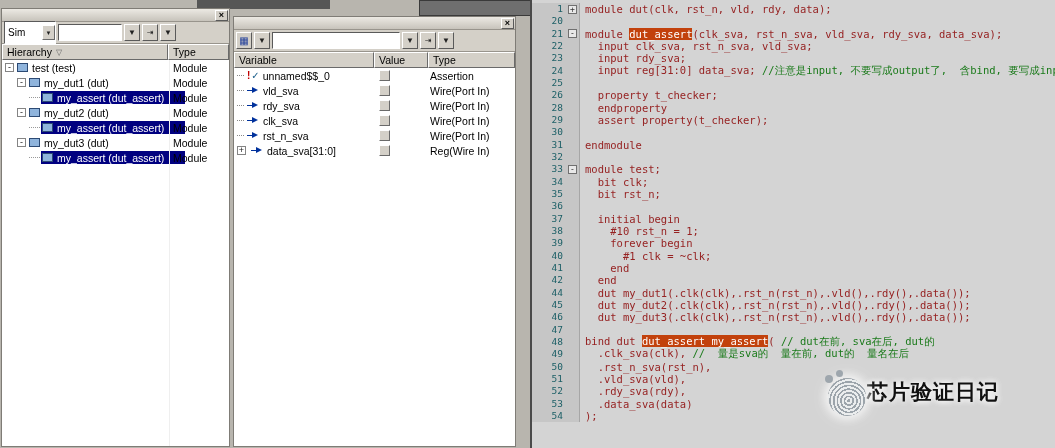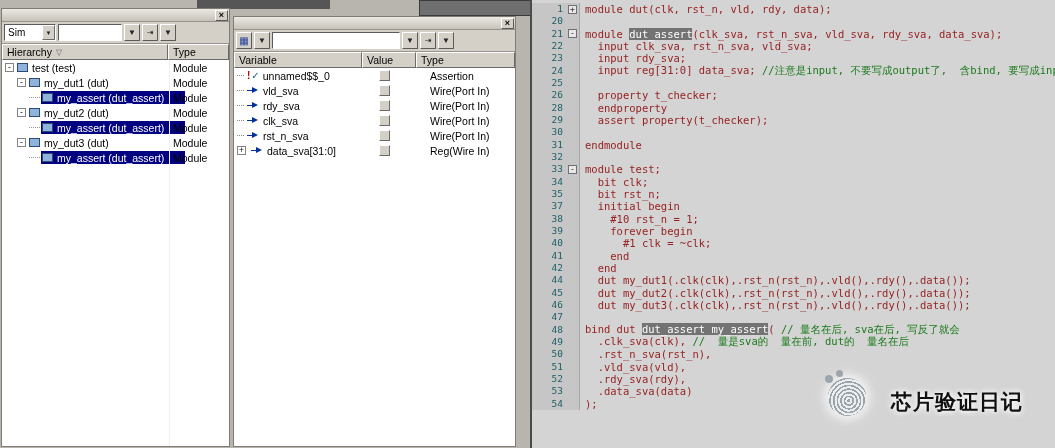--- a/index.html
+++ b/index.html
@@ -5,21 +5,21 @@
   *{box-sizing:border-box;margin:0;padding:0;}
   html,body{width:1055px;height:448px;}
   body{position:relative;background:#b8b5ae;font-family:"Liberation Sans",sans-serif;overflow:hidden;}
 
   .frag{position:absolute;}
 
   .panel{position:absolute;background:#d4d0c8;border:1px solid #7f7c76;box-shadow:0 0 0 1px #e9e6e0 inset;}
   .titlebar{height:13px;background:linear-gradient(#ece9e3,#c7c3bb);display:flex;align-items:center;justify-content:flex-end;border-bottom:1px solid #98948c;padding-right:1px;}
   .xbtn{width:13px;height:11px;background:#d4d0c8;border:1px solid;border-color:#fff #5a5a5a #5a5a5a #fff;font-size:9px;line-height:8px;text-align:center;font-weight:bold;color:#000;cursor:default;}
   .toolbar{height:22px;display:flex;align-items:center;gap:2px;padding:2px 2px;border-bottom:1px solid #98948c;background:#d4d0c8;}
-  .combo{height:17px;background:#fff;border:1px solid;border-color:#5a5a5a #fff #fff #5a5a5a;display:flex;align-items:center;font-size:10px;padding-left:3px;}
+  .combo{height:23px;background:#fff;border:1px solid;border-color:#5a5a5a #fff #fff #5a5a5a;display:flex;align-items:center;font-size:10px;padding-left:3px;}
   .combo .arrow{margin-left:auto;width:13px;height:15px;background:#d4d0c8;border:1px solid;border-color:#fff #6a6a6a #6a6a6a #fff;text-align:center;font-size:6px;line-height:14px;color:#222;}
   .filterbox{height:17px;border:1px solid;border-color:#5a5a5a #fff #fff #5a5a5a;font-size:10px;padding:0 2px;background:#fff;font-family:inherit;}
   .tbtn{width:16px;height:17px;background:#d4d0c8;border:1px solid;border-color:#fff #5a5a5a #5a5a5a #fff;font-size:8px;text-align:center;line-height:15px;color:#222;flex:none;}
   .tbtn.blue{color:#23409a;font-size:10px;}
 
   .colhdr{display:flex;height:16px;background:#d4d0c8;font-size:10.5px;}
   .hcell{border:1px solid;border-color:#fff #6a6a6a #6a6a6a #fff;padding:1px 4px;display:flex;align-items:center;gap:4px;overflow:hidden;}
   .funnel{color:#6a6a6a;font-size:8px;}
   .listarea{background:#fff;height:calc(100% - 51px);position:relative;overflow:hidden;}
   .tree::after{content:"";position:absolute;top:0;bottom:0;left:167px;border-left:1px solid #efefef;}
@@ -49,23 +49,23 @@
   .codepanel{position:absolute;left:530px;top:0;width:525px;height:448px;background:#d4d4d4;border-left:2px solid #4a4a4a;font-family:"DejaVu Sans Mono",monospace;padding-top:3px;overflow:hidden;}
   .cline{display:flex;height:12.33px;align-items:center;white-space:pre;}
   .lnum{flex:none;width:34px;text-align:right;padding-right:3px;font-size:9.5px;color:#1c5f66;background:#c6c6c6;height:100%;line-height:12.33px;}
   .foldcol{flex:none;width:14px;height:100%;background:#c6c6c6;border-right:1px solid #a6a6a6;display:flex;align-items:center;justify-content:center;}
   .fbox{width:9px;height:9px;border:1px solid #707070;background:#e8e8e8;font-size:8px;line-height:7px;text-align:center;color:#333;}
   .ctext{font-size:10.5px;color:#96222
   2;padding-left:5px;white-space:pre;}
   .ctext{color:#962222;}
   .seg-k{color:#962222;}
   .seg-c{color:#1a7a1a;}
-  .seg-h{background:#737373;color:#fff;}
-
-  .wm{position:absolute;left:828px;top:378px;display:flex;align-items:flex-end;gap:25px;z-index:6;}
+  .seg-h{background:#c2410c;color:#fff;}
+
+  .wm{position:absolute;left:828px;top:378px;display:flex;align-items:flex-start;gap:1px;z-index:6;}
   .wm-logo{width:38px;height:38px;border-radius:50%;background:repeating-radial-gradient(circle at 55% 60%, #98a1a8 0 1.6px, #eef0f1 1.6px 3.6px);position:relative;opacity:.92;box-shadow:0 0 10px 4px rgba(255,255,255,.8);}
   .wm-logo::before{content:"";position:absolute;left:-3px;top:-3px;width:8px;height:8px;border-radius:50%;background:#9aa3aa;}
   .wm-logo::after{content:"";position:absolute;left:8px;top:-8px;width:7px;height:7px;border-radius:50%;background:#9aa3aa;}
   .wm-text{font-size:21px;font-weight:bold;color:#101010;letter-spacing:1px;font-family:"DejaVu Sans",sans-serif;text-shadow:0 0 6px #fff,0 0 6px #fff;}
 </style>
 </head>
 <body>
 
 <div class="frag" style="left:197px;top:0;width:133px;height:9px;background:#565656;"></div>
 <div class="frag" style="left:419px;top:0;width:112px;height:16px;background:#6f6f6f;border:1px solid #3a3a3a;"></div>
@@ -167,21 +167,21 @@
   </div>
   <div class="toolbar">
     <span class="tbtn blue">▦</span>
     <span class="tbtn">▼</span>
     <input class="filterbox" style="width: 128px;" value="">
     <span class="tbtn">▼</span>
     <span class="tbtn">⇥</span>
     <span class="tbtn">▼</span>
   </div>
   <div class="colhdr">
-    <div class="hcell" style="width:128px">
+    <div class="hcell" style="width:140px">
       <span>Variable</span>
     </div>
     <div class="hcell" style="width:54px">
       <span>Value</span>
     </div>
     <div class="hcell" style="flex:1">
       <span>Type</span>
     </div>
   </div>
   <div class="listarea">
@@ -267,31 +267,32 @@
     <div class="cline"><span class="lnum">25</span><span class="foldcol"></span><span class="ctext"></span></div>
     <div class="cline"><span class="lnum">26</span><span class="foldcol"></span><span class="ctext"><span class="seg-k">  property t_checker;</span></span></div>
     <div class="cline"><span class="lnum">28</span><span class="foldcol"></span><span class="ctext"><span class="seg-k">  endproperty</span></span></div>
     <div class="cline"><span class="lnum">29</span><span class="foldcol"></span><span class="ctext"><span class="seg-k">  assert property(t_checker);</span></span></div>
     <div class="cline"><span class="lnum">30</span><span class="foldcol"></span><span class="ctext"></span></div>
     <div class="cline"><span class="lnum">31</span><span class="foldcol"></span><span class="ctext"><span class="seg-k">endmodule</span></span></div>
     <div class="cline"><span class="lnum">32</span><span class="foldcol"></span><span class="ctext"></span></div>
     <div class="cline"><span class="lnum">33</span><span class="foldcol"><span class="fbox">-</span></span><span class="ctext"><span class="seg-k">module test;</span></span></div>
     <div class="cline"><span class="lnum">34</span><span class="foldcol"></span><span class="ctext"><span class="seg-k">  bit clk;</span></span></div>
     <div class="cline"><span class="lnum">35</span><span class="foldcol"></span><span class="ctext"><span class="seg-k">  bit rst_n;</span></span></div>
+    <div class="cline"><span class="lnum">36</span><span class="foldcol"></span><span class="ctext"></span></div>
     <div class="cline"><span class="lnum">37</span><span class="foldcol"></span><span class="ctext"><span class="seg-k">  initial begin</span></span></div>
     <div class="cline"><span class="lnum">38</span><span class="foldcol"></span><span class="ctext"><span class="seg-k">    #10 rst_n = 1;</span></span></div>
     <div class="cline"><span class="lnum">39</span><span class="foldcol"></span><span class="ctext"><span class="seg-k">    forever begin</span></span></div>
     <div class="cline"><span class="lnum">40</span><span class="foldcol"></span><span class="ctext"><span class="seg-k">      #1 clk = ~clk;</span></span></div>
     <div class="cline"><span class="lnum">41</span><span class="foldcol"></span><span class="ctext"><span class="seg-k">    end</span></span></div>
     <div class="cline"><span class="lnum">42</span><span class="foldcol"></span><span class="ctext"><span class="seg-k">  end</span></span></div>
     <div class="cline"><span class="lnum">44</span><span class="foldcol"></span><span class="ctext"><span class="seg-k">  dut my_dut1(.clk(clk),.rst_n(rst_n),.vld(),.rdy(),.data());</span></span></div>
     <div class="cline"><span class="lnum">45</span><span class="foldcol"></span><span class="ctext"><span class="seg-k">  dut my_dut2(.clk(clk),.rst_n(rst_n),.vld(),.rdy(),.data());</span></span></div>
     <div class="cline"><span class="lnum">46</span><span class="foldcol"></span><span class="ctext"><span class="seg-k">  dut my_dut3(.clk(clk),.rst_n(rst_n),.vld(),.rdy(),.data());</span></span></div>
     <div class="cline"><span class="lnum">47</span><span class="foldcol"></span><span class="ctext"></span></div>
-    <div class="cline"><span class="lnum">48</span><span class="foldcol"></span><span class="ctext"><span class="seg-k">bind dut </span><span class="seg-h">dut_assert my_assert</span><span class="seg-k">( </span><span class="seg-c">// 量名在后, sva在后, 写反了就会</span></span></div>
+    <div class="cline"><span class="lnum">48</span><span class="foldcol"></span><span class="ctext"><span class="seg-k">bind dut </span><span class="seg-h">dut_assert my_assert</span><span class="seg-k">( </span><span class="seg-c">// dut在前, sva在后, dut的</span></span></div>
     <div class="cline"><span class="lnum">49</span><span class="foldcol"></span><span class="ctext"><span class="seg-k">  .clk_sva(clk), </span><span class="seg-c">//  量是sva的  量在前, dut的  量名在后</span></span></div>
     <div class="cline"><span class="lnum">50</span><span class="foldcol"></span><span class="ctext"><span class="seg-k">  .rst_n_sva(rst_n),</span></span></div>
     <div class="cline"><span class="lnum">51</span><span class="foldcol"></span><span class="ctext"><span class="seg-k">  .vld_sva(vld),</span></span></div>
     <div class="cline"><span class="lnum">52</span><span class="foldcol"></span><span class="ctext"><span class="seg-k">  .rdy_sva(rdy),</span></span></div>
     <div class="cline"><span class="lnum">53</span><span class="foldcol"></span><span class="ctext"><span class="seg-k">  .data_sva(data)</span></span></div>
     <div class="cline"><span class="lnum">54</span><span class="foldcol"></span><span class="ctext"><span class="seg-k">);</span></span></div>
   </div>
 
 <div class="wm">
   <div class="wm-logo"></div>

